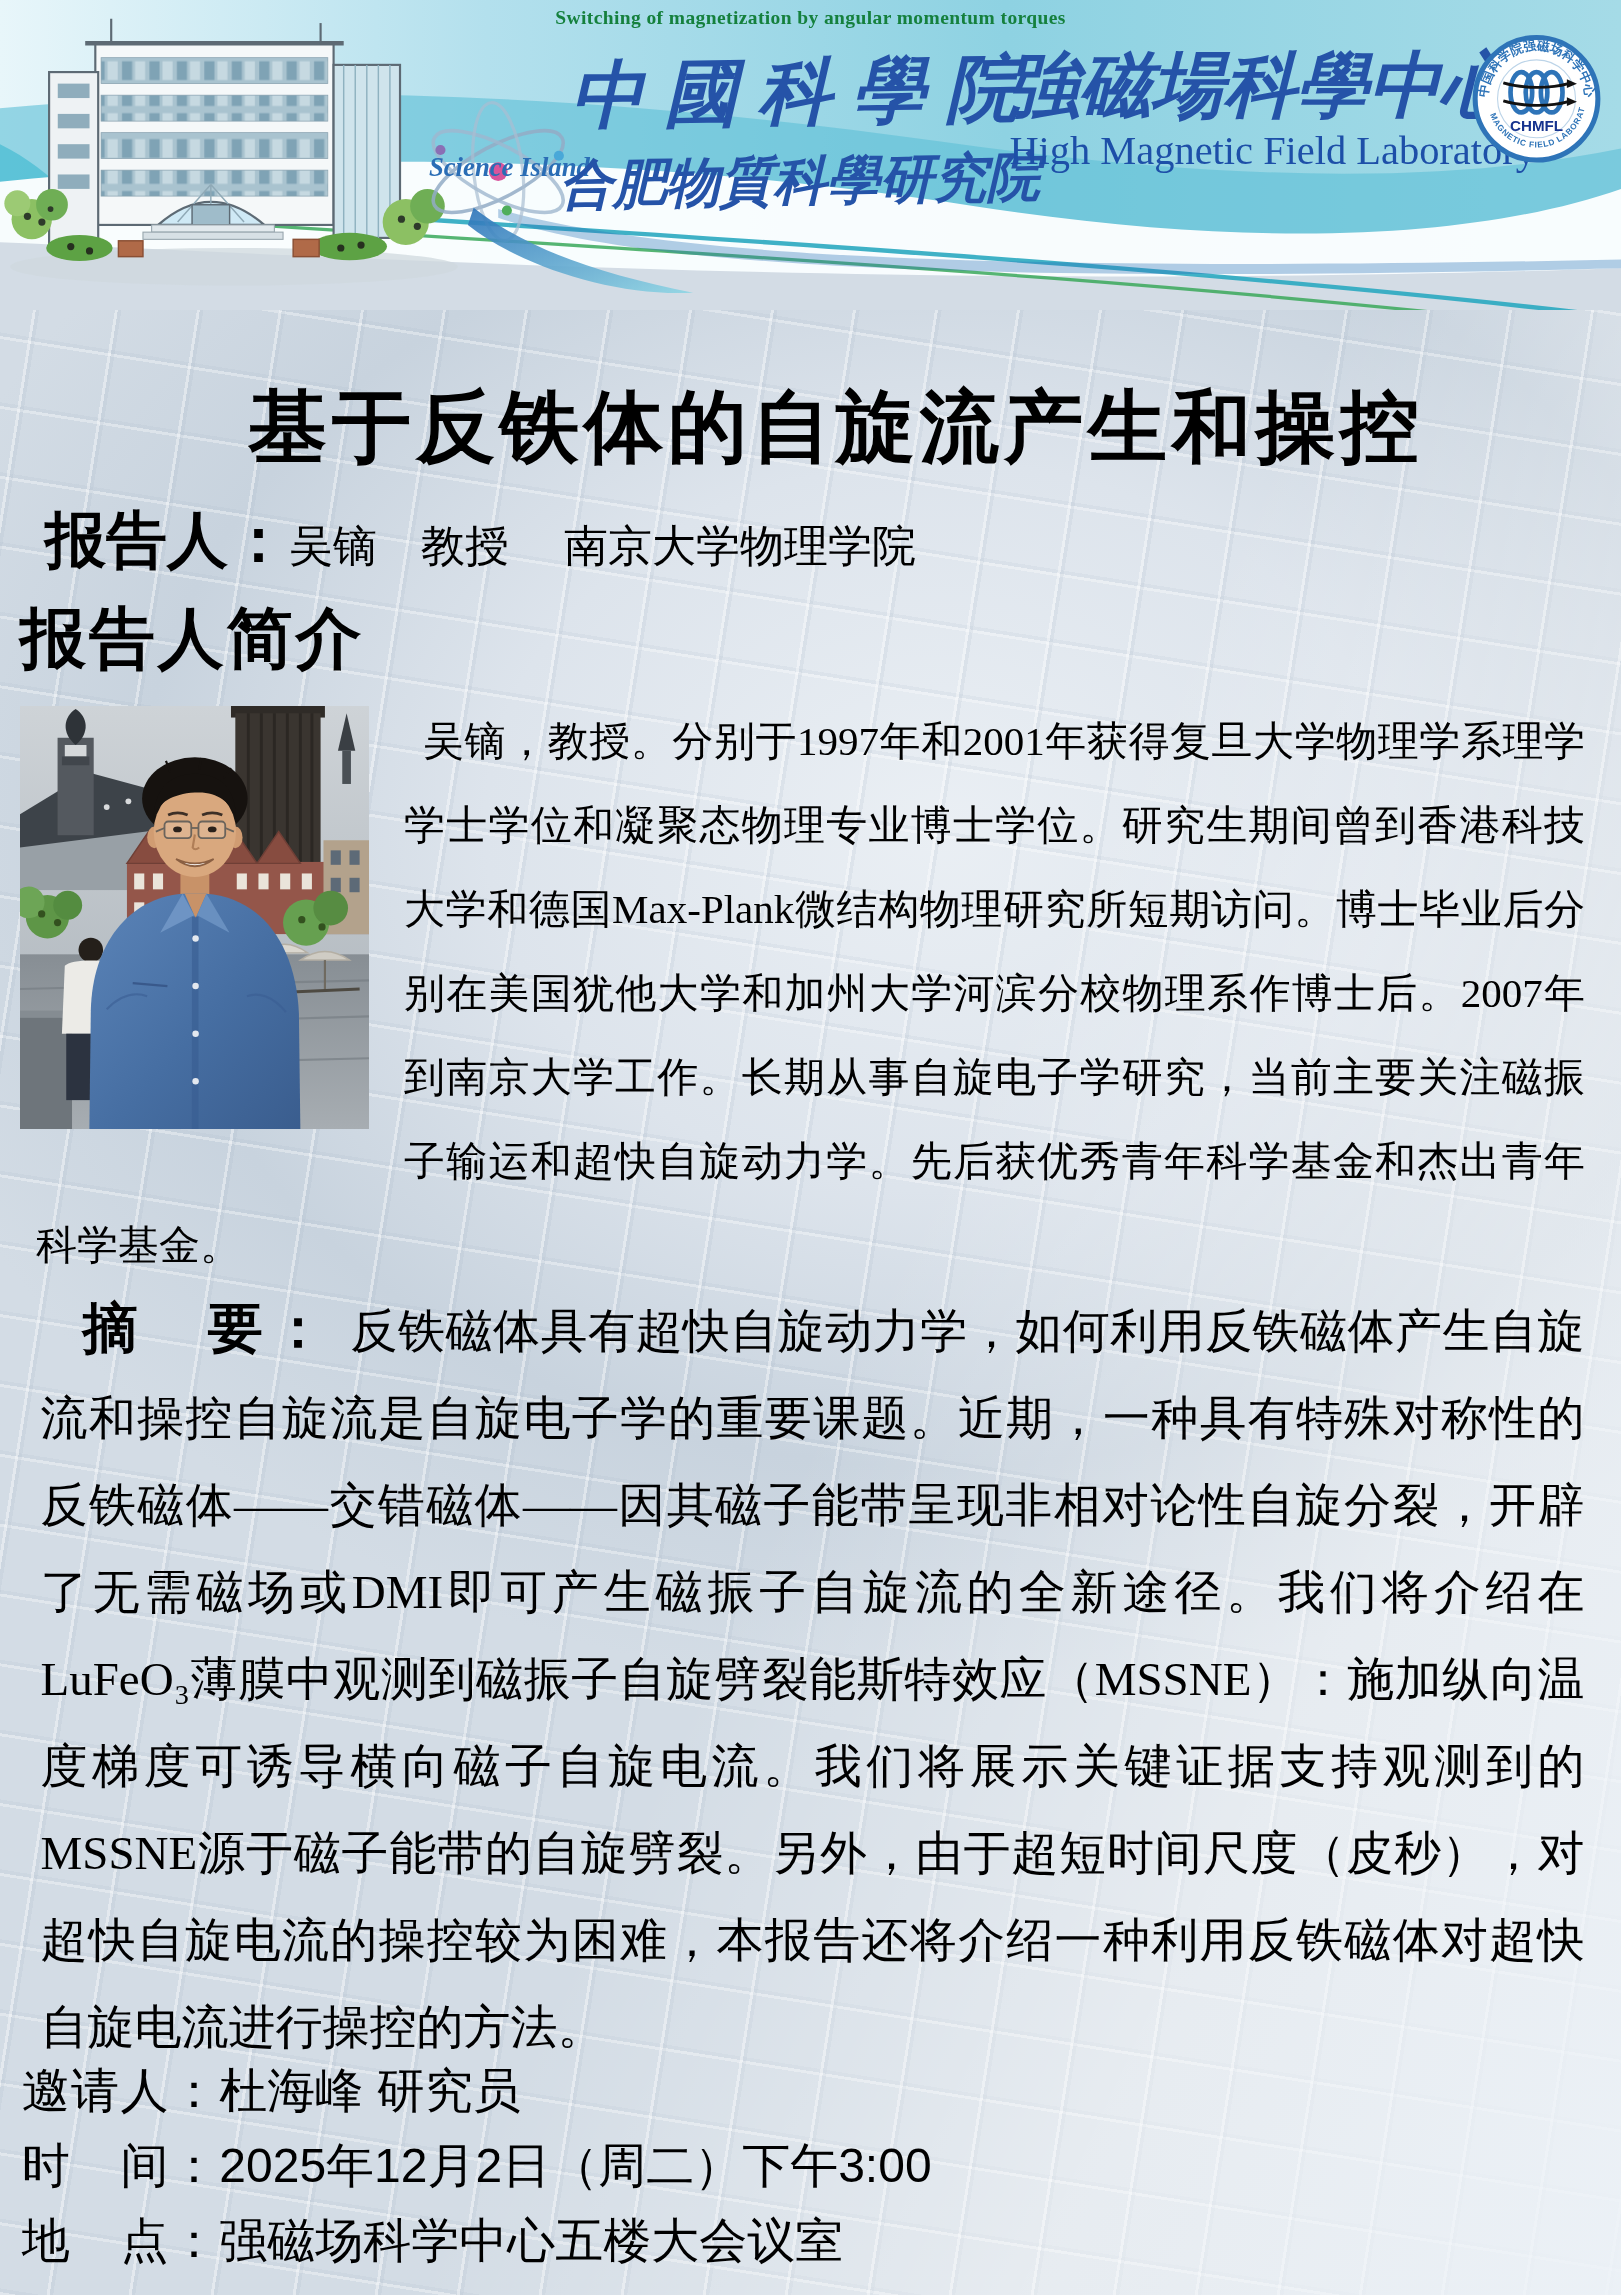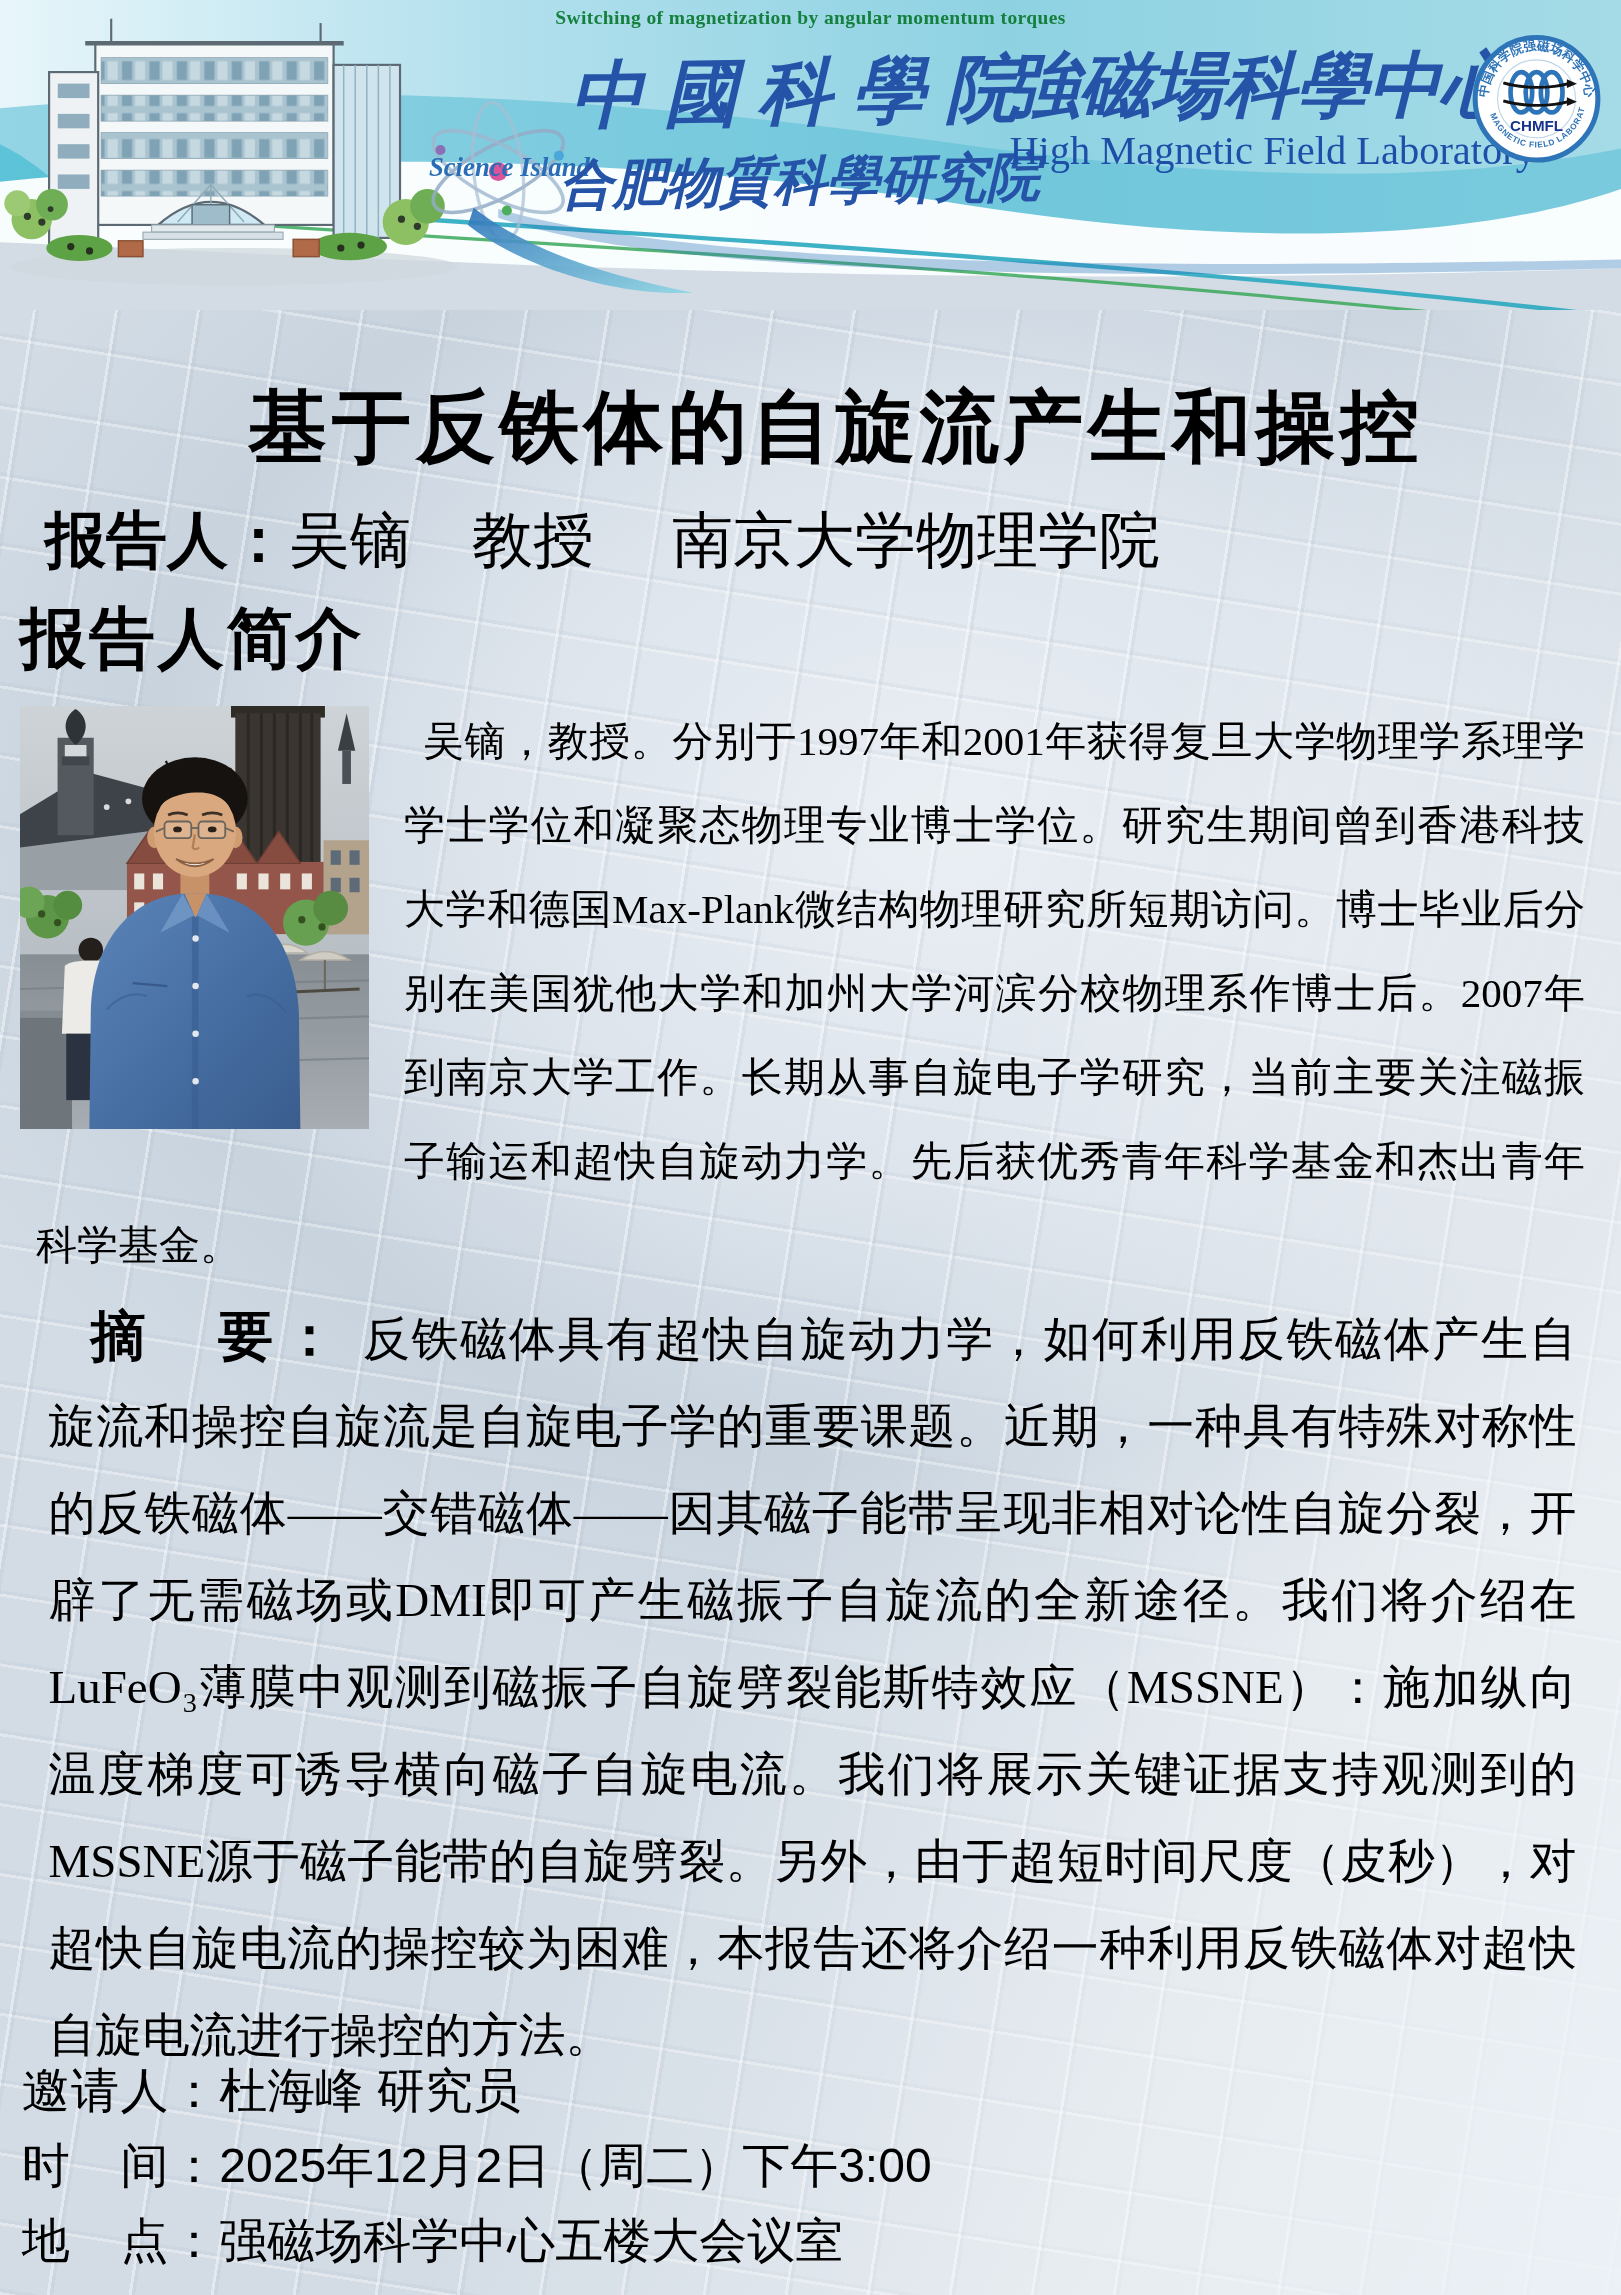--- a/index.html
+++ b/index.html
@@ -36,22 +36,22 @@
     font-weight:bold; font-size:79px; line-height:116px;
     letter-spacing:5px; color:#000;
   }
 
   .speaker-row { position:absolute; top:500px; left:45px; white-space:nowrap; }
   .speaker-row .lbl {
     font-family:"Liberation Sans", sans-serif;
     font-weight:bold; font-size:61px;
   }
   .speaker-row .val {
-    font-family:Liberation Sans, sans-serif;
-    font-size:61px;
+    font-family:Liberation Serif, serif;
+    font-size:44px;
   }
 
   .bio-section { position:absolute; top:605px; left:20px; width:1581px; }
   .bio-heading {
     margin:0 0 28px 0;
     font-family:"Liberation Sans", sans-serif;
     font-weight:bold; font-size:66px; line-height:66px; letter-spacing:2.9px;
   }
   .photo-svg {
     float:left; width:349px; height:423px;
@@ -61,21 +61,21 @@
   .bio-text {
     margin:16px;
     font-size:41px; line-height:84px;
     text-align:justify; text-indent:19px;
   }
 
   .abstract-section {
     position:absolute; top:1277px; left:32.5px; width:1560px;
     font-size:47px; line-height:87px; text-align:justify;
   }
-  .abstract-section p { margin:16px; }
+  .abstract-section p { margin:8px; }
   .abstract-label {
     font-family:"Liberation Sans", sans-serif;
     font-weight:bold; font-size:55px; letter-spacing:7.2px;
     margin-left:42px; margin-right:17.3px;
   }
 
   .details-section { position:absolute; top:2069px; left:21.7px; }
   .detail-row {
     font-family:"Liberation Sans", sans-serif;
     font-weight:normal; font-size:48px; line-height:43px;

